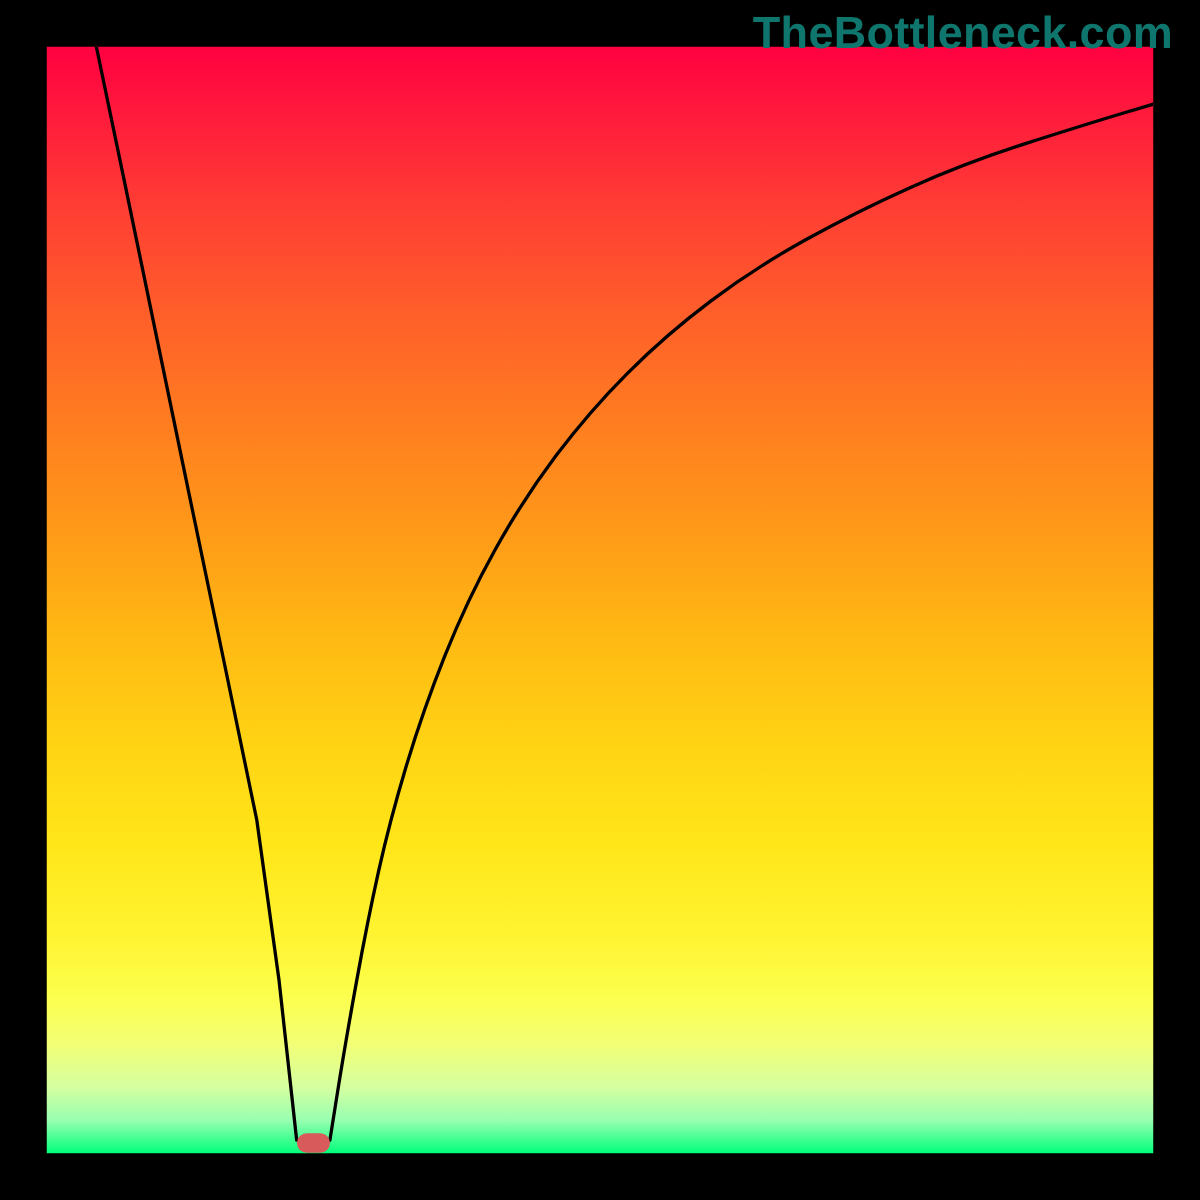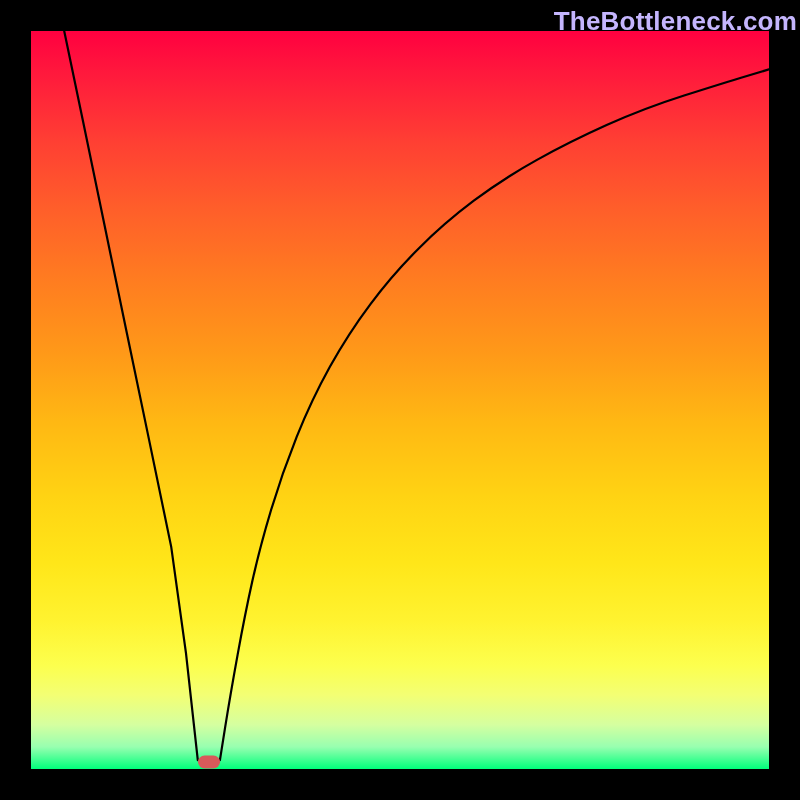--- a/index.html
+++ b/index.html
@@ -13,24 +13,24 @@
   }
   .frame {
     position: relative;
     width: 800px;
     height: 800px;
     background: #000;
   }
   .watermark {
     position: absolute;
     top: 6px;
-    right: 3px;
-    font-size: 26px;
+    right: 18px;
+    font-size: 30px;
     font-weight: 600;
-    color: #c4b5fd;
+    color: #0f766e;
     letter-spacing: 0.2px;
     z-index: 5;
   }
   .plot-area {
     position: absolute;
     left: 31px;
     top: 31px;
     width: 738px;   
     height: 738px;
     overflow: hidden;

